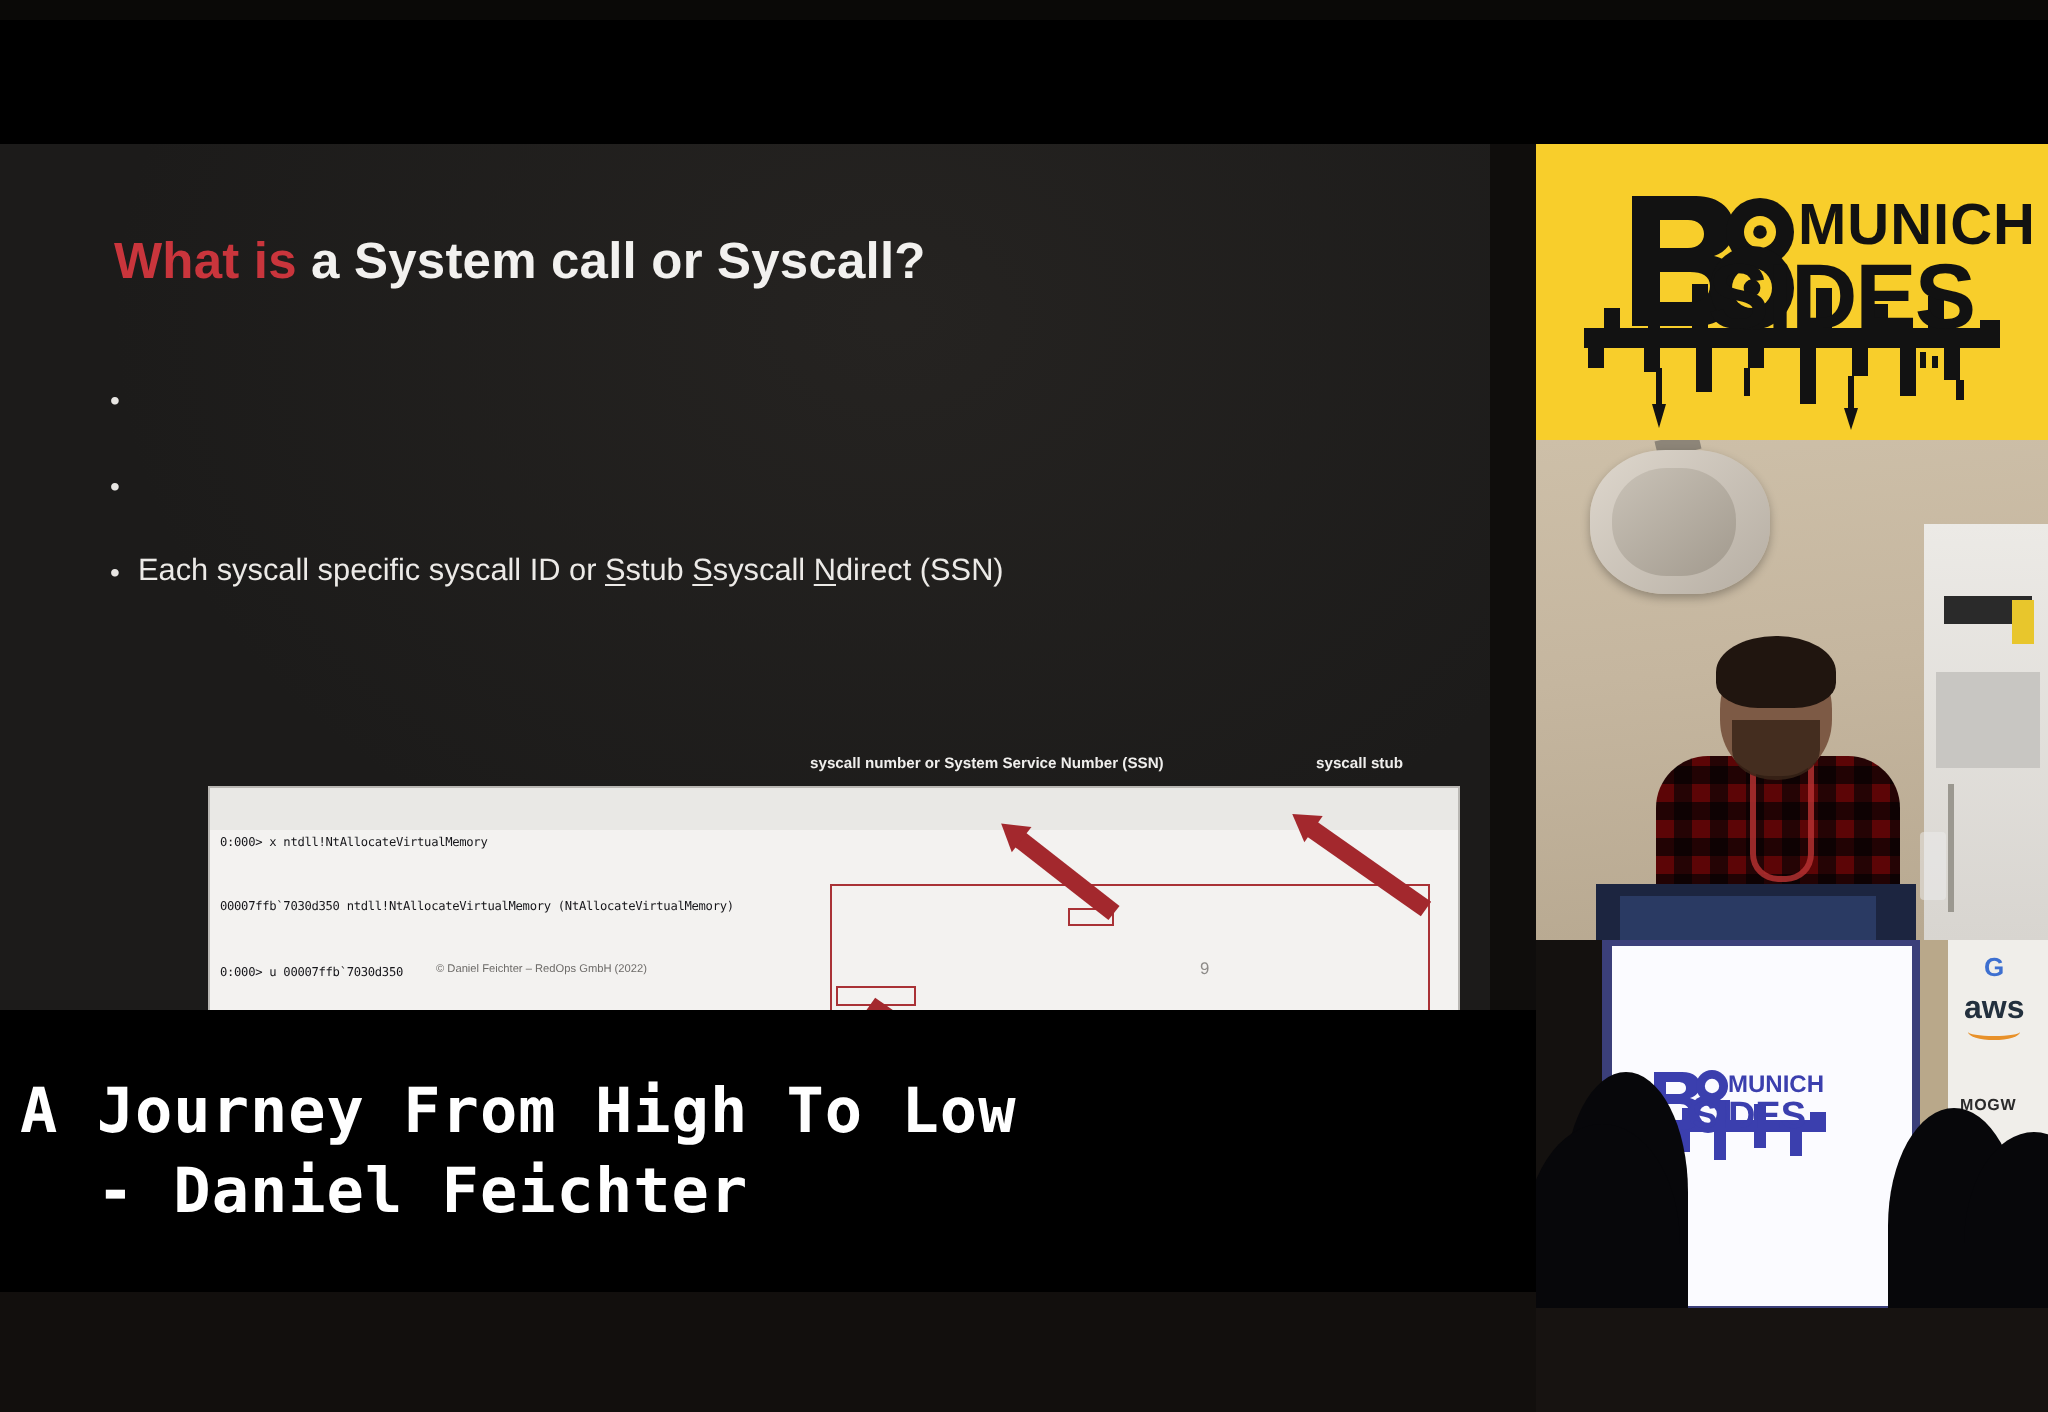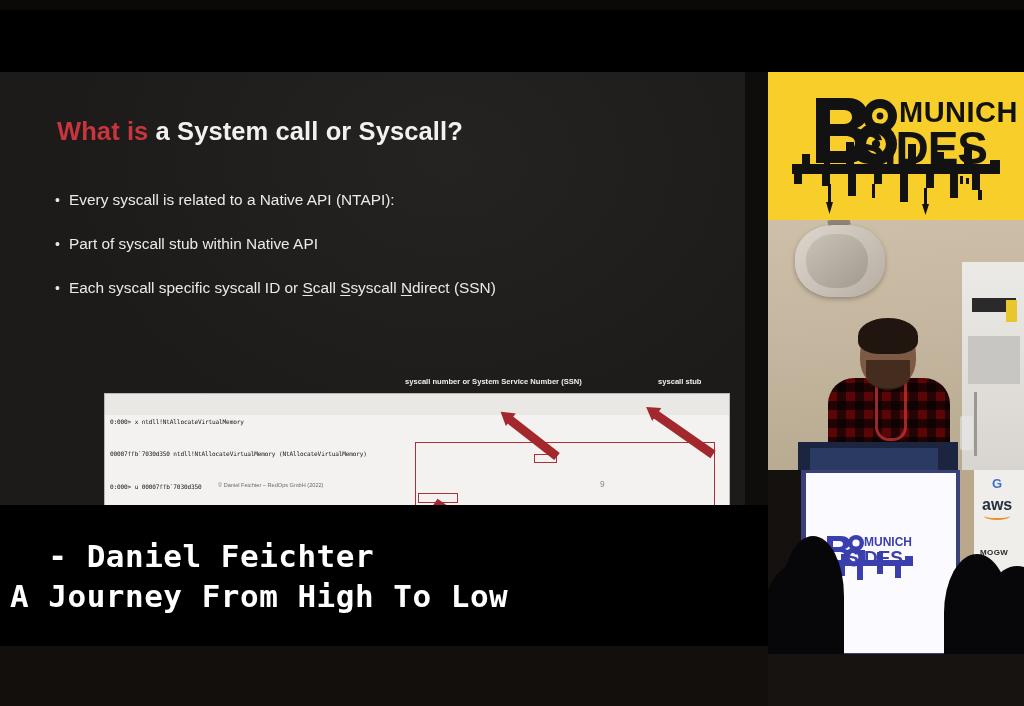--- a/index.html
+++ b/index.html
@@ -117,31 +117,29 @@
   <div id="slide-panel">
 
     <div class="slide-title">
       <span class="hi">What is</span><span class="rest"> a System call or Syscall?</span>
     </div>
 
     <div class="bullets">
 
       <div class="bullet">
         <span class="dot">•</span>
-        <span class="btxt"><span>Every syscall is related to a Native API (NTAPI):</span></span>
       </div>
 
       <div class="bullet">
         <span class="dot">•</span>
-        <span class="btxt"><span>Part of syscall stub within Native API</span></span>
       </div>
 
       <div class="bullet">
         <span class="dot">•</span>
-        <span class="btxt"><span>Each syscall specific syscall ID or </span><u>S</u><span>call </span><u>S</u><span>syscall </span><u>N</u><span>direct (SSN)</span></span>
+        <span class="btxt"><span>Each syscall specific syscall ID or </span><u>S</u><span>stub </span><u>S</u><span>syscall </span><u>N</u><span>direct (SSN)</span></span>
       </div>
     </div>
 
     <div id="figure">
 
       <div id="code-card">
         <div class="hdrband"></div>
         <div id="code-lines">
           <div class="cl"><span class="col-m">0:000&gt; x ntdll!NtAllocateVirtualMemory</span></div>
           <div class="cl"><span>00007ffb`7030d350 ntdll!NtAllocateVirtualMemory (NtAllocateVirtualMemory)</span></div>
@@ -169,22 +167,22 @@
       <div class="anno" id="anno-ssn">syscall number or System Service Number (SSN)</div>
       <div class="anno" id="anno-stub">syscall stub</div>
 
     </div>
 
     <div class="slide-foot">© Daniel Feichter – RedOps GmbH (2022)</div>
     <div class="slide-pageno">9</div>
   </div>
 
   <div id="caption">
+    <div class="cline">A Journey From High To Low</div>
     <div class="cline">  - Daniel Feichter</div>
-    <div class="cline">A Journey From High To Low</div>
   </div>
 
   <div id="logo-panel">
     <svg id="logo-art" viewBox="0 0 256 148">
 
       <path d="M24 92 L34 92 L34 82 L42 82 L42 92 L56 92 L56 74 L62 74 L62 92 L78 92
                L78 70 L86 70 L86 92 L104 92 L104 78 L112 78 L112 92 L140 92 L140 72
                L148 72 L148 92 L168 92 L168 80 L176 80 L176 92 L196 92 L196 76 L204 76
                L204 92 L222 92 L222 88 L232 88 L232 102 L212 102 L212 118 L204 118
                L204 102 L190 102 L190 126 L182 126 L182 102 L166 102 L166 116 L158 116

